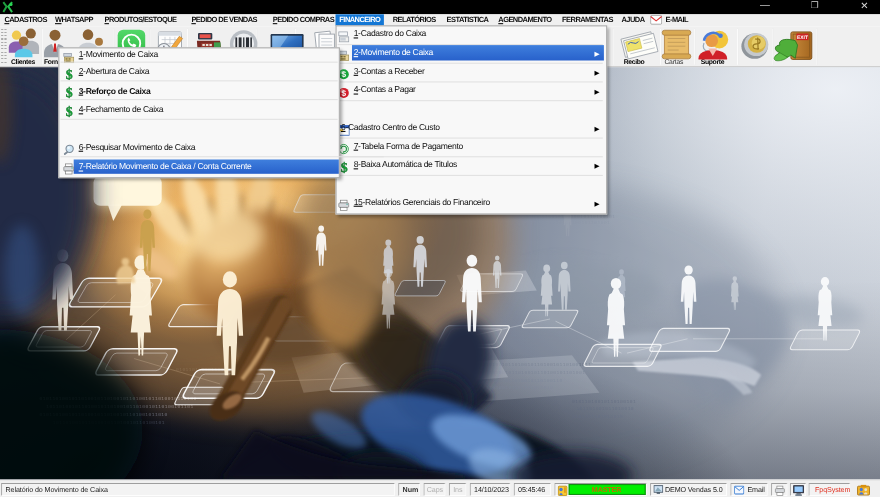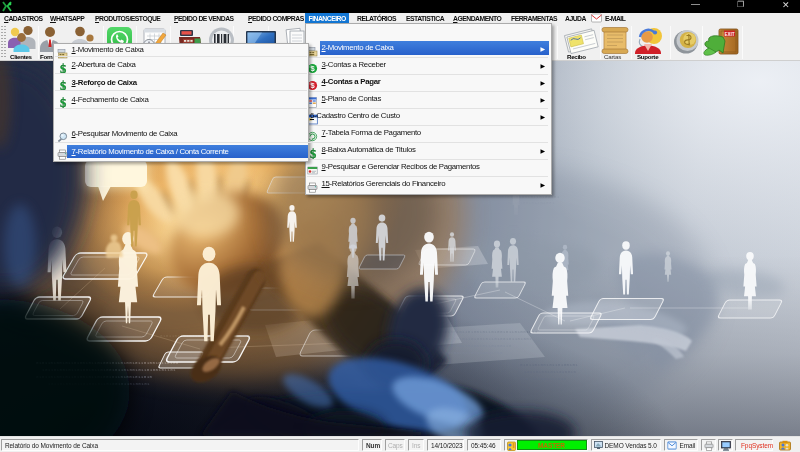--- a/index.html
+++ b/index.html
@@ -496,20 +496,29 @@
       <rect x="724" y="6.5" width="11" height="6" fill="#cc2222"></rect>
       <text x="729.5" y="11.5" font-size="4.5" fill="#fff" text-anchor="middle" font-family="Liberation Sans" font-weight="bold">EXIT</text>
       <circle cx="722.5" cy="18" r="1" fill="#553311"></circle>
       <path d="M723 13 C713 10 707 13 709 17 C704 17 703 22 709 24 L705 27 C709 30 716 29 719 26 L723 29 L725 17 Z" fill="#4fae3a" stroke="#2e7a22" stroke-width="0.8"></path>
       <path d="M709 24 C705 26 702 29 705 31 C709 32 714 30 716 28 Z" fill="#5fc04a" stroke="#2e7a22" stroke-width="0.6"></path>
     </g>
   </svg>
 </div>
 
 <div class="menu" id="menu1" style="left:305px;top:23px;width:246.5px;height:172px">
+    <div class="mi" style="position:absolute;left:0;top:0px;width:243px;height:17px">
+      <span class="ic" style="left:1px;top:2px"><svg width="11" height="11" viewBox="0 0 11 11">
+          <rect x="1" y="1" width="8" height="3.5" fill="#f5f7f9" stroke="#9aa2ac" stroke-width="0.7"></rect>
+          <rect x="1.5" y="5.5" width="8.5" height="4.5" fill="#f0f0ee" stroke="#9aa2ac" stroke-width="0.7"></rect>
+          <rect x="2.3" y="6.3" width="5" height="2.6" fill="#c9cfd6"></rect>
+        </svg></span>
+      <div class="lbl" style="left:15.5px;top:2.4px;"><u>1</u>-Cadastro do Caixa</div>
+      <div class="sep"></div>
+    </div>
     <div class="mi" style="position:absolute;left:0;top:17px;width:243px;height:17px">
       <div class="bar" style="left:13.5px;top:0px;right:0.5px;height:13.5px"></div>
       <span class="ic" style="left:1px;top:2px"><svg width="11" height="11" viewBox="0 0 11 11">
           <rect x="1" y="1.5" width="7" height="3" fill="#cfd6de" stroke="#8a93a0" stroke-width="0.6"></rect>
           <rect x="1.5" y="5" width="8.5" height="5" fill="#e8d49a" stroke="#9a8a50" stroke-width="0.6"></rect>
           <rect x="2.5" y="6" width="2" height="1.2" fill="#7a6a30"></rect>
           <rect x="5.2" y="6" width="2" height="1.2" fill="#7a6a30"></rect>
           <rect x="2.5" y="8" width="4.7" height="1.2" fill="#7a6a30"></rect>
         </svg></span>
       <div class="lbl" style="left:15.5px;top:2.4px;color:#fff"><u>2</u>-Movimento de Caixa</div>
@@ -525,34 +534,21 @@
       <div class="lbl" style="left:15.5px;top:2.4px;"><u>3</u>-Contas a Receber</div>
       <div class="arrow" style="right:4px;top:3.8px;">▶</div>
       <div class="sep"></div>
     </div>
     <div class="mi" style="position:absolute;left:0;top:51px;width:243px;height:17px">
       <span class="ic" style="left:1px;top:2px"><svg width="11" height="11" viewBox="0 0 11 11">
           <circle cx="5.5" cy="5.5" r="4.6" fill="#d41f2c"></circle>
           <circle cx="4" cy="3.8" r="1.8" fill="#f08a90" opacity="0.8"></circle>
           <text x="5.5" y="8.3" font-size="7.5" font-weight="bold" fill="#fff" text-anchor="middle" font-family="Liberation Sans">$</text>
         </svg></span>
-      <div class="lbl" style="left:15.5px;top:2.4px;font-weight:bold;"><u>4</u>-Contas a Pagar</div>
-      <div class="arrow" style="right:4px;top:3.8px;">▶</div>
-      <div class="sep"></div>
-    </div>
-    <div class="mi" style="position:absolute;left:0;top:68px;width:243px;height:17px">
-      <span class="ic" style="left:1px;top:2px"><svg width="11" height="11" viewBox="0 0 11 11">
-          <rect x="1.5" y="0.5" width="8" height="10" fill="#fff" stroke="#8a93a0" stroke-width="0.6"></rect>
-          <rect x="1.5" y="0.5" width="8" height="2" fill="#3a6fd8"></rect>
-          <rect x="2.3" y="3.3" width="2.8" height="1.4" fill="#e04040"></rect>
-          <rect x="5.8" y="3.3" width="3" height="1.4" fill="#4a7fe0"></rect>
-          <rect x="2.3" y="5.5" width="2.8" height="1.4" fill="#4a7fe0"></rect>
-          <rect x="5.8" y="5.5" width="3" height="1.4" fill="#e0a040"></rect>
-        </svg></span>
-      <div class="lbl" style="left:15.5px;top:2.4px;"><u>5</u>-Plano de Contas</div>
+      <div class="lbl" style="left:15.5px;top:2.4px;"><u>4</u>-Contas a Pagar</div>
       <div class="arrow" style="right:4px;top:3.8px;">▶</div>
       <div class="sep"></div>
     </div>
     <div class="mi" style="position:absolute;left:0;top:85px;width:243px;height:17px">
       <span class="ic" style="left:1px;top:2px"><svg width="11" height="11" viewBox="0 0 11 11">
           <rect x="0.5" y="1" width="10" height="9" fill="#e8f0fa" stroke="#3a66b8" stroke-width="0.7"></rect>
           <rect x="0.5" y="1" width="10" height="2.4" fill="#2f64c8"></rect>
           <rect x="1.5" y="4.4" width="3.4" height="2" fill="#ffd24a"></rect>
           <rect x="5.6" y="4.4" width="3.8" height="2" fill="#fff"></rect>
           <rect x="1.5" y="7.2" width="7.9" height="1.6" fill="#fff"></rect>
@@ -569,31 +565,20 @@
         </svg></span>
       <div class="lbl" style="left:15.5px;top:2.4px;"><u>7</u>-Tabela Forma de Pagamento</div>
       <div class="sep"></div>
     </div>
     <div class="mi" style="position:absolute;left:0;top:119px;width:243px;height:17px">
       <span class="ic" style="left:1px;top:2px"><svg width="12" height="12" viewBox="0 0 12 12">
           <text x="6" y="10.6" font-size="12.5" font-weight="bold" fill="#17a338" stroke="#0d6e24" stroke-width="0.35" text-anchor="middle" font-family="Liberation Serif">$</text>
         </svg></span>
       <div class="lbl" style="left:15.5px;top:2.4px;"><u>8</u>-Baixa Automática de Titulos</div>
       <div class="arrow" style="right:4px;top:3.8px;">▶</div>
-      <div class="sep"></div>
-    </div>
-    <div class="mi" style="position:absolute;left:0;top:136px;width:243px;height:17px">
-      <span class="ic" style="left:1px;top:2px"><svg width="11" height="11" viewBox="0 0 11 11">
-          <rect x="0.8" y="2" width="9.4" height="7" fill="#f7f7f2" stroke="#8a93a0" stroke-width="0.6"></rect>
-          <rect x="0.8" y="2" width="9.4" height="2" fill="#3aa04a"></rect>
-          <circle cx="3" cy="6.5" r="1.3" fill="#d43030"></circle>
-          <rect x="5" y="5.8" width="4" height="0.9" fill="#b0b8c0"></rect>
-          <rect x="5" y="7.3" width="3" height="0.9" fill="#b0b8c0"></rect>
-        </svg></span>
-      <div class="lbl" style="left:15.5px;top:2.4px;"><u>9</u>-Pesquisar e Gerenciar Recibos de Pagamentos</div>
       <div class="sep"></div>
     </div>
     <div class="mi" style="position:absolute;left:0;top:153px;width:243px;height:17px">
       <span class="ic" style="left:1px;top:2px"><svg width="11" height="11" viewBox="0 0 11 11">
           <rect x="2.5" y="1" width="6" height="2.5" fill="#fff" stroke="#777" stroke-width="0.6"></rect>
           <rect x="1" y="3.5" width="9" height="4" rx="0.8" fill="#d6d9dd" stroke="#777" stroke-width="0.6"></rect>
           <rect x="2.5" y="7.5" width="6" height="2.7" fill="#fff" stroke="#777" stroke-width="0.6"></rect>
           <circle cx="8.5" cy="4.7" r="0.6" fill="#4a9"></circle>
         </svg></span>
       <div class="lbl" style="left:15.5px;top:2.4px;"><u>15</u>-Relatórios Gerenciais do Financeiro</div>

